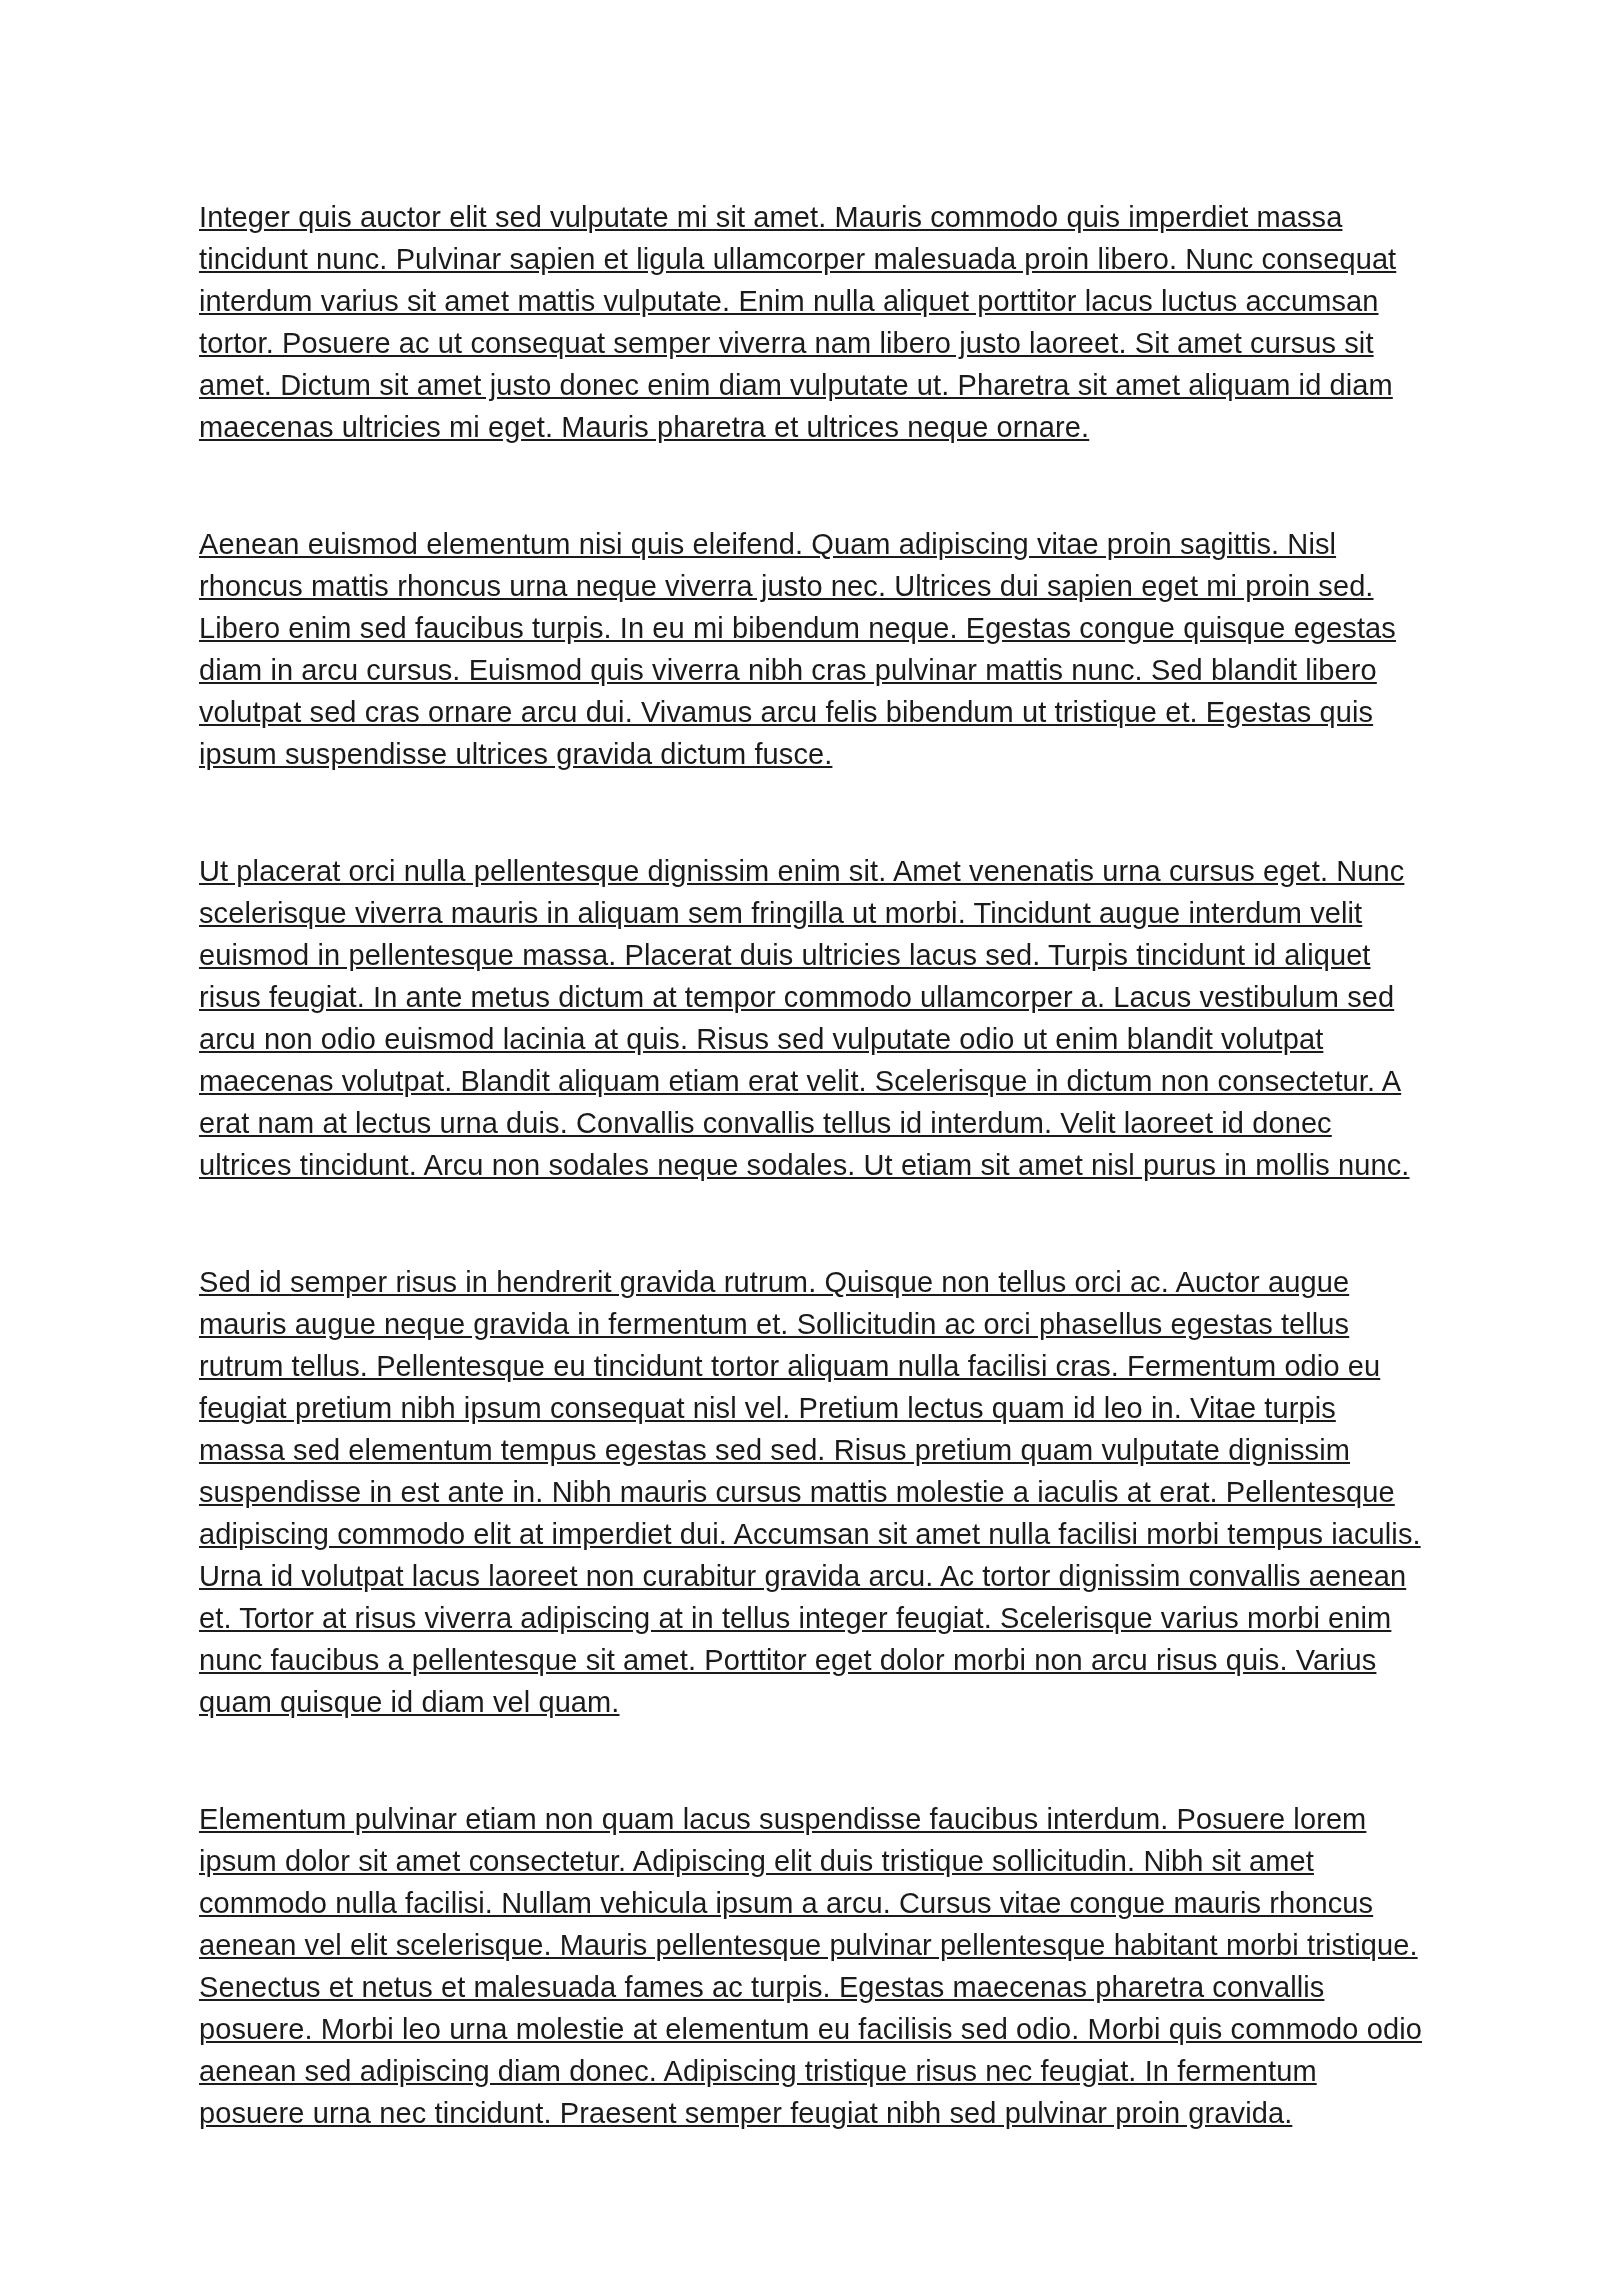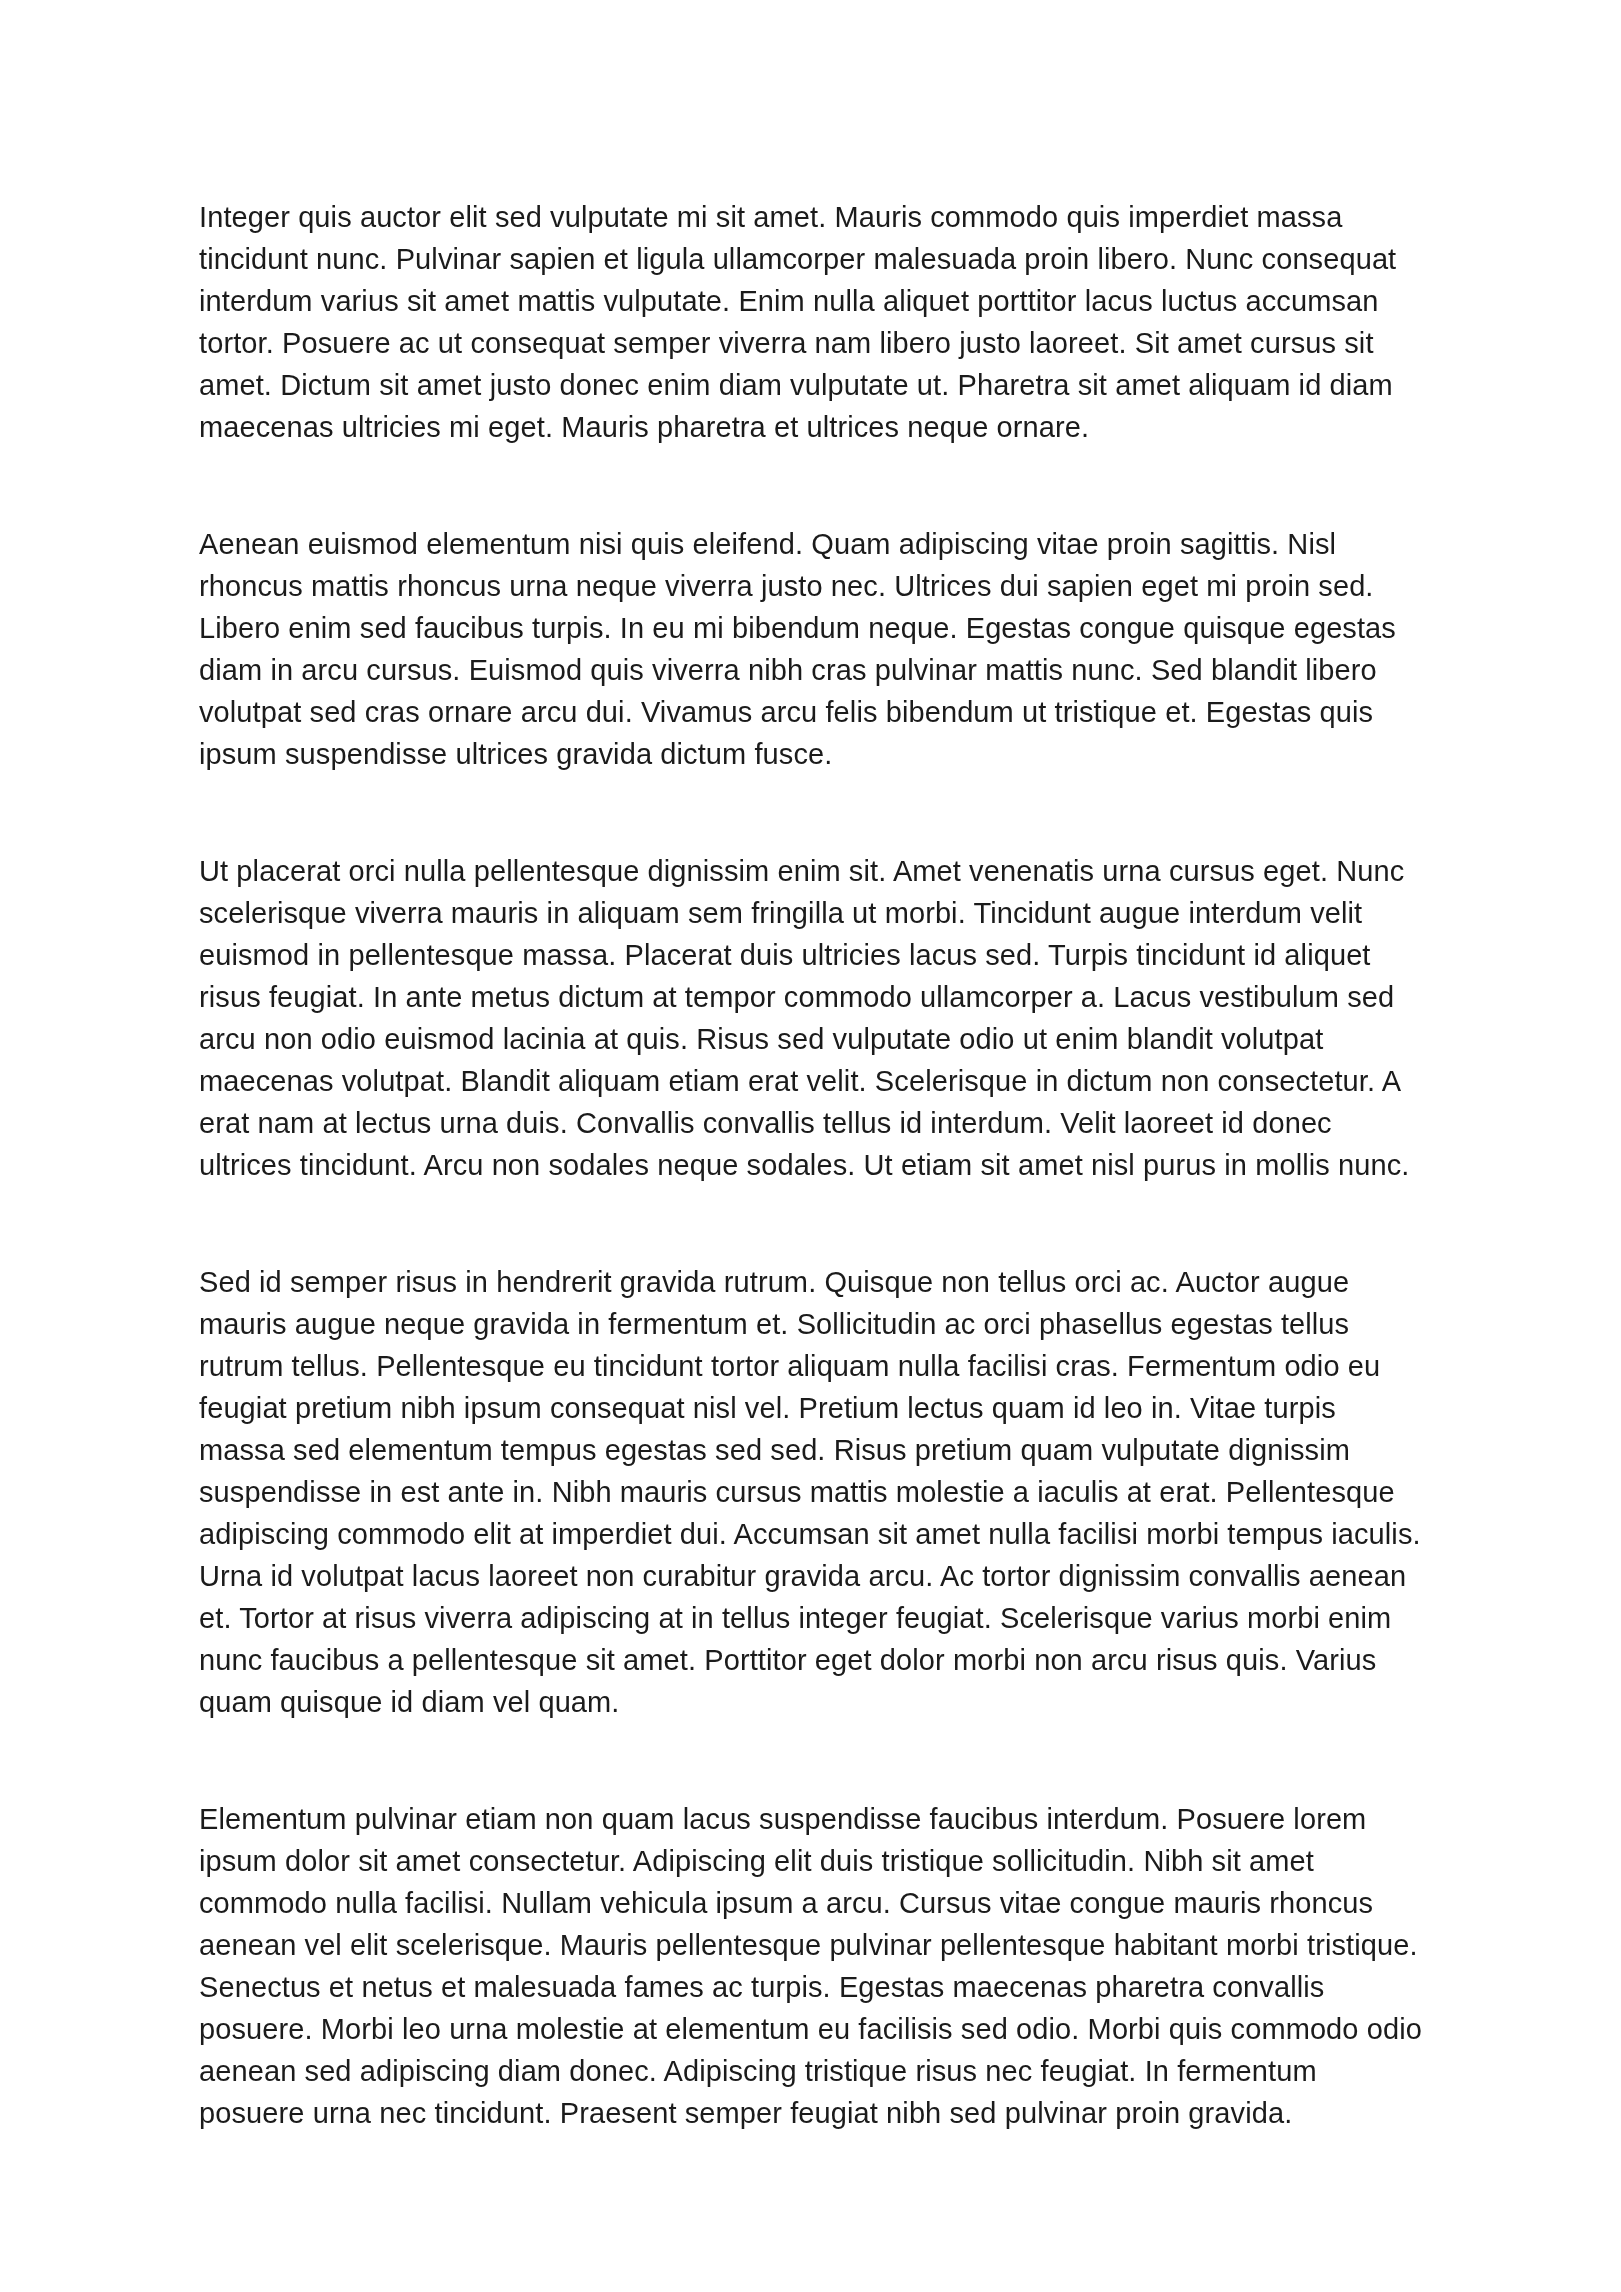--- a/index.html
+++ b/index.html
@@ -13,20 +13,21 @@
     position: relative;
     font-family: "Liberation Sans", "DejaVu Sans", sans-serif;
     color: #1b1b1b;
     overflow: hidden;
   }
   .content {
     position: absolute;
     top: 196px;
     left: 199px;
     width: 1229px;
+    text-decoration: underline;
   }
   .para {
     font-size: 29px;
     line-height: 42px;
     font-weight: 400;
     letter-spacing: 0.1px;
     margin-bottom: 75px;
     text-align: left;
     color: #1b1b1b;
   }

